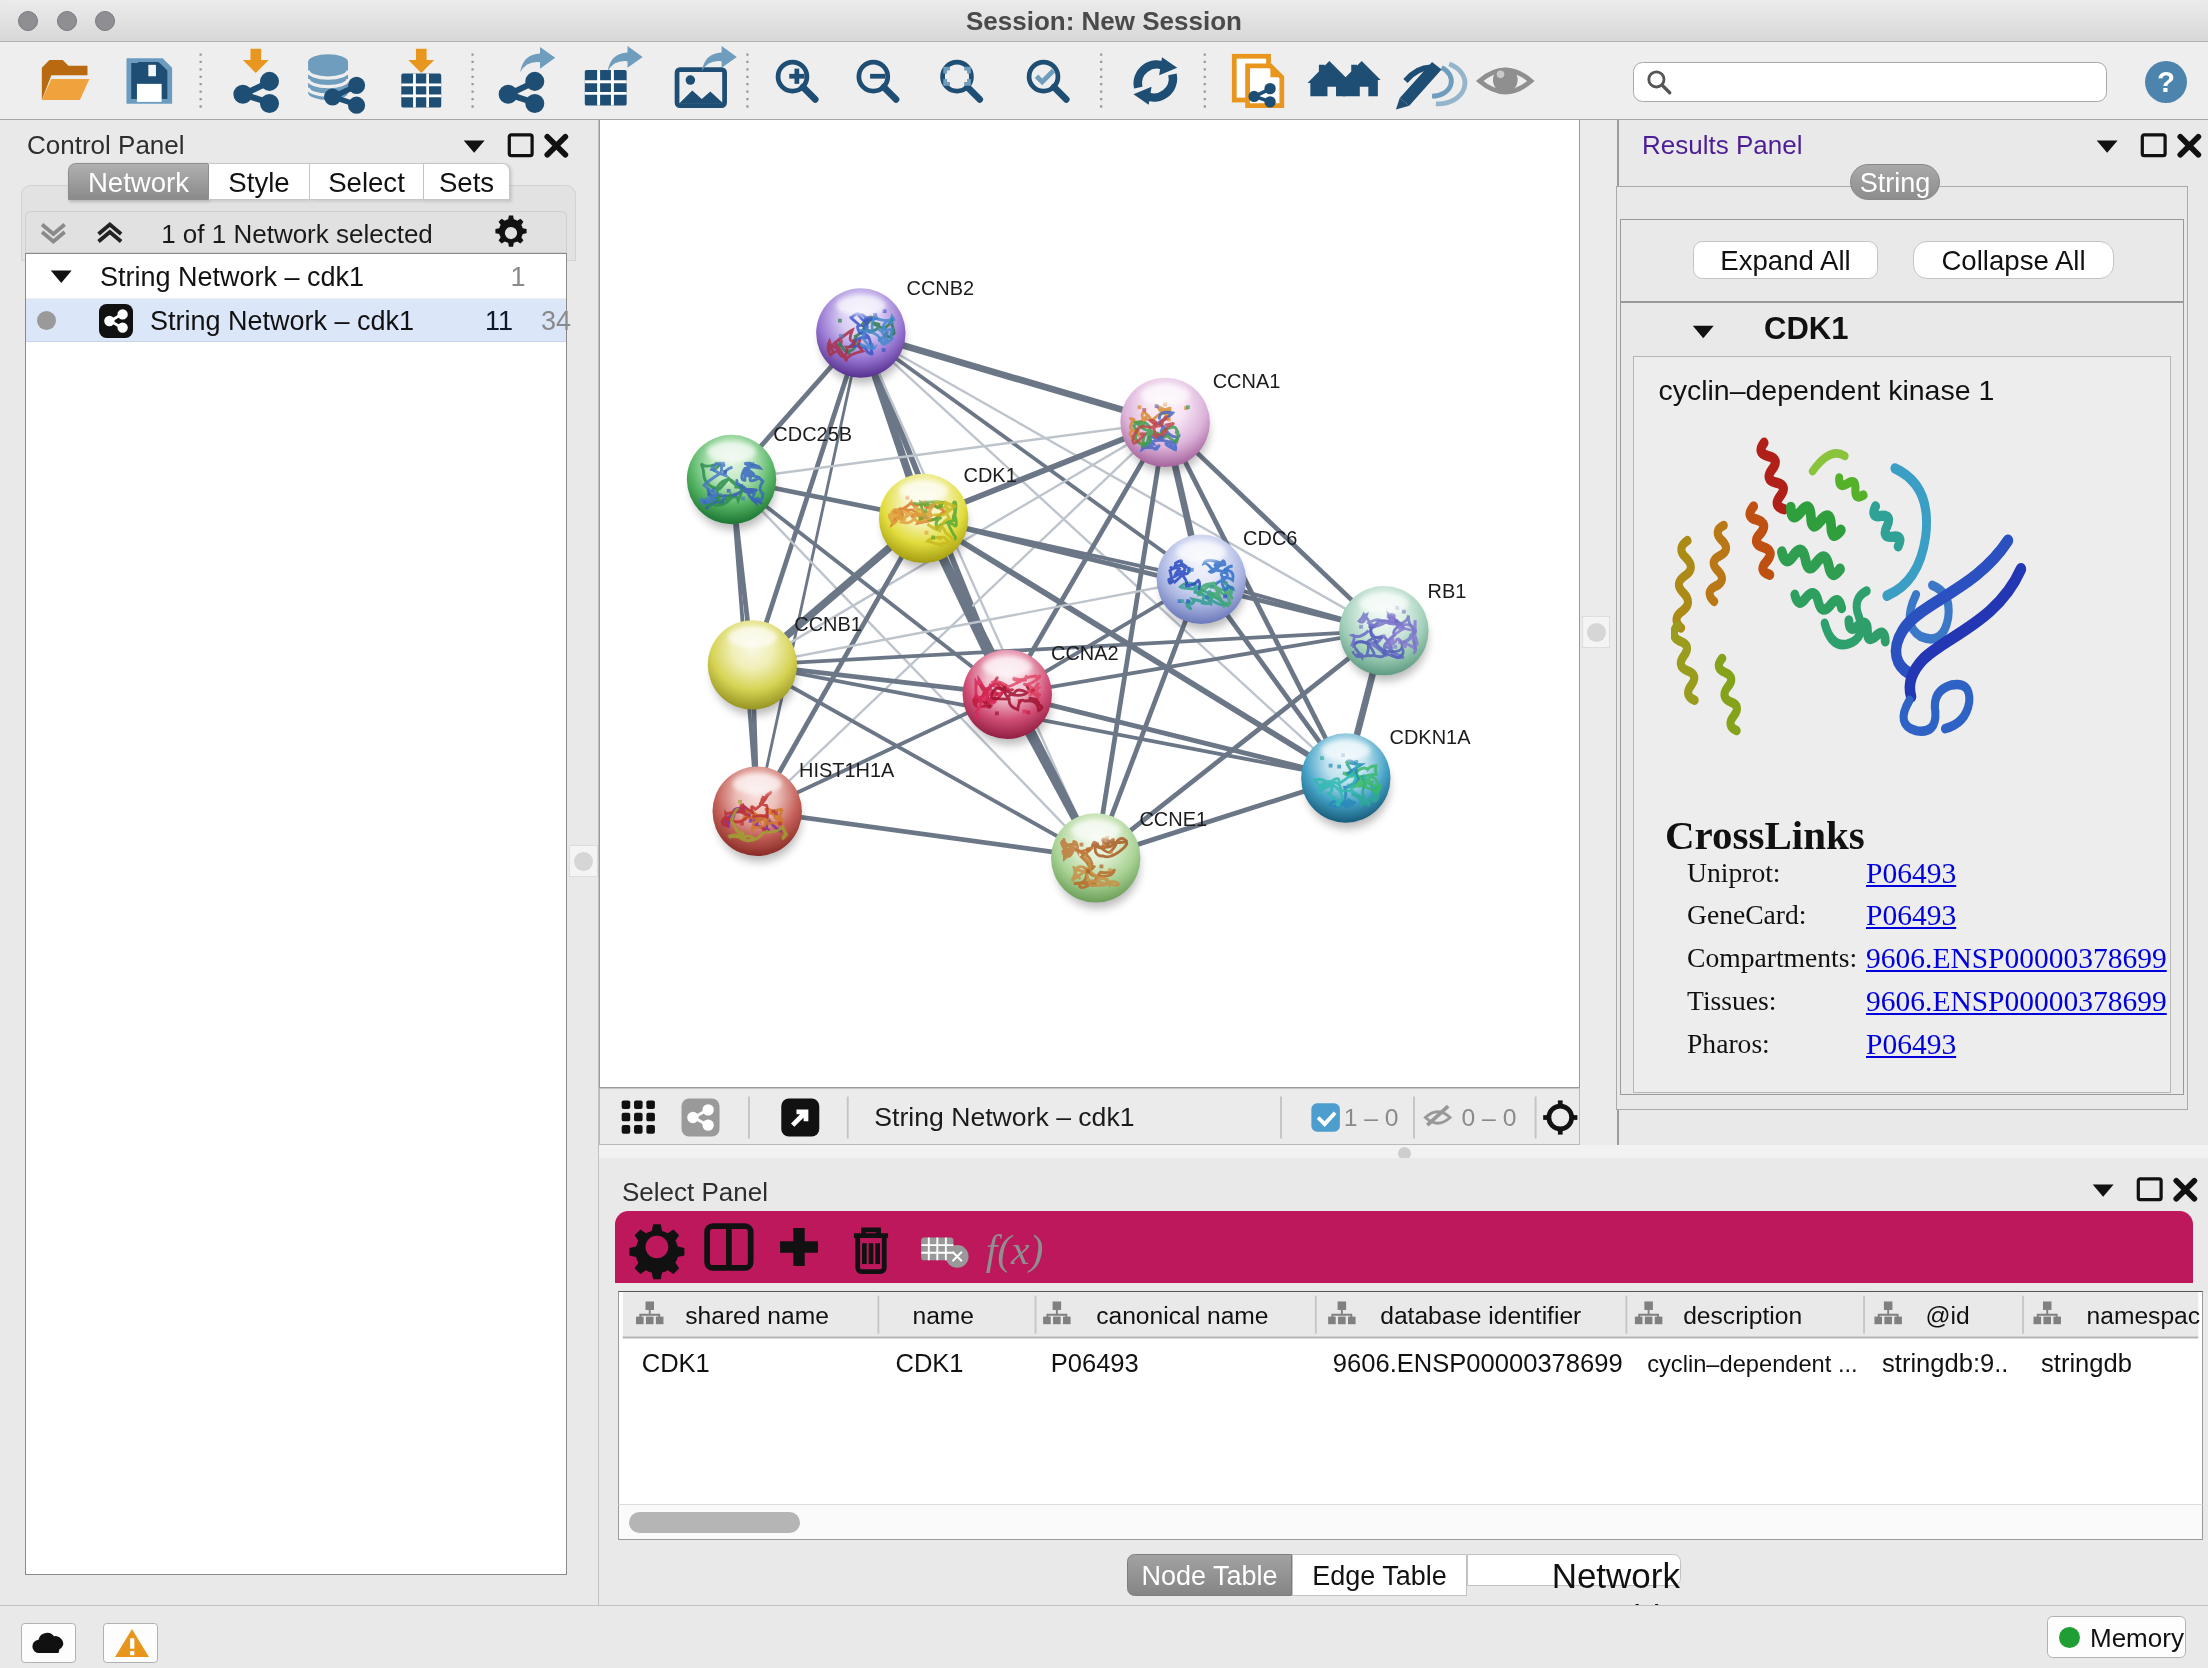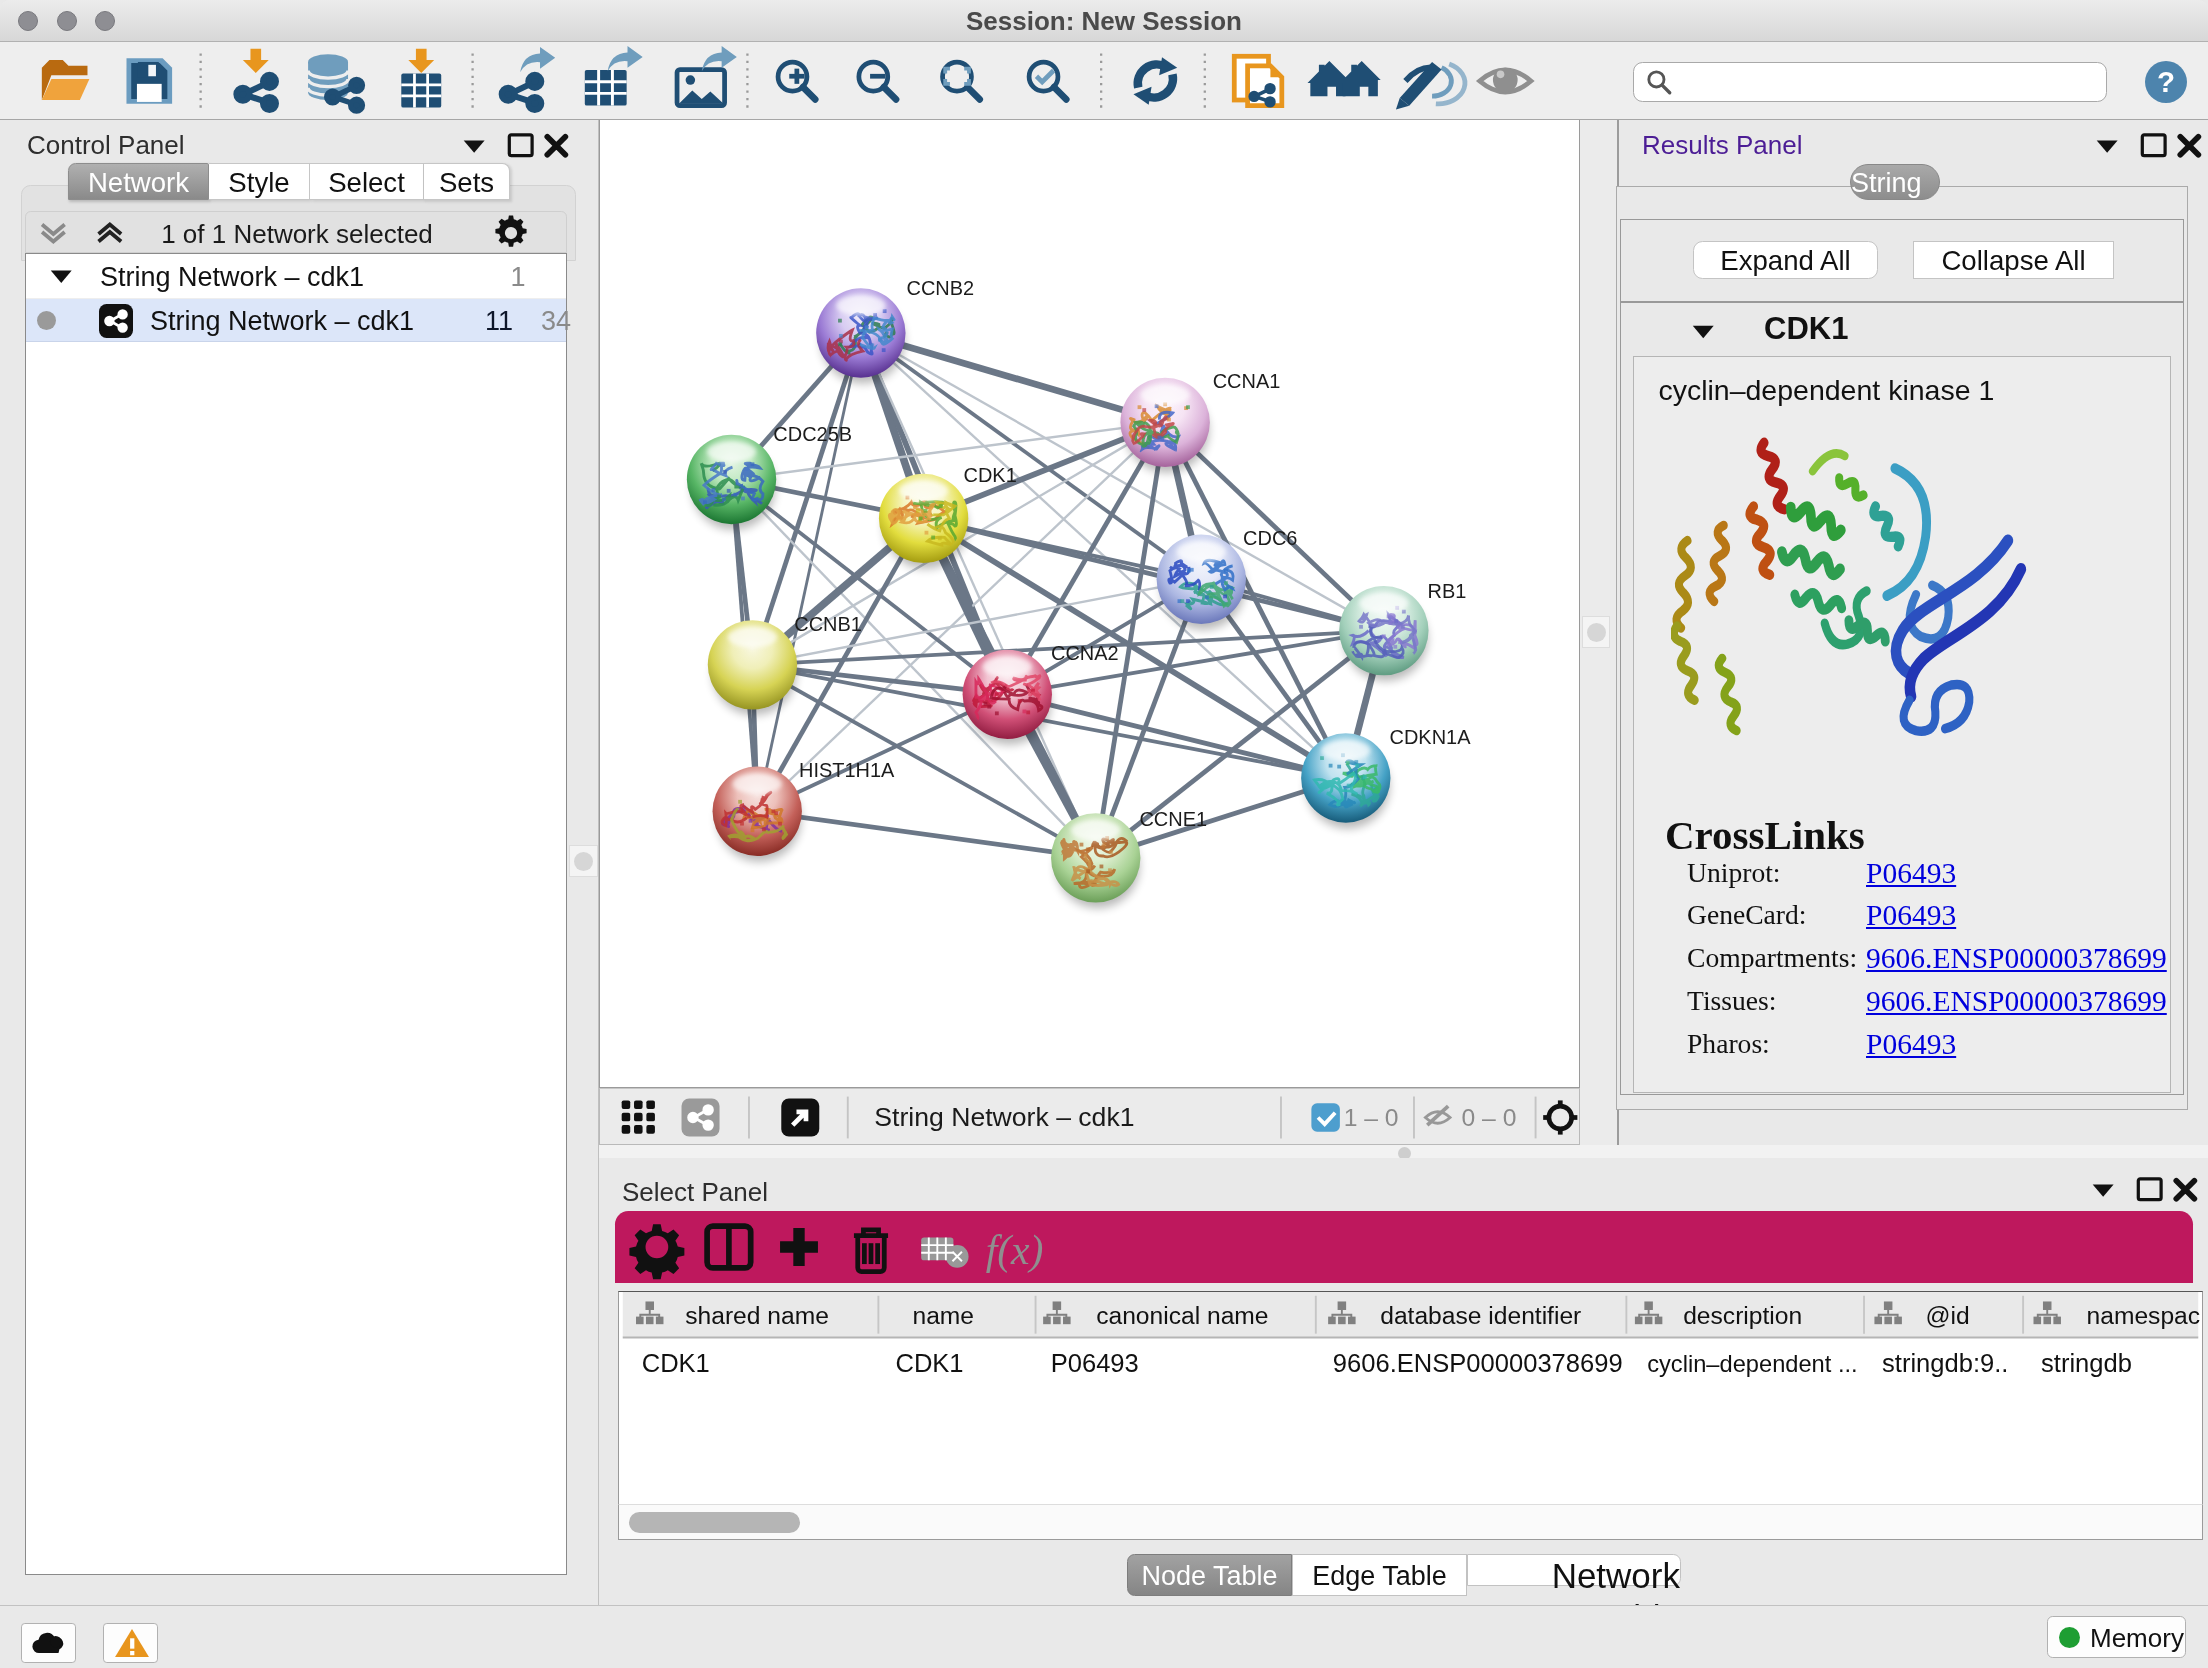--- a/index.html
+++ b/index.html
@@ -662,24 +662,24 @@
 </div>
 
 <div class="abs" style="left:1619px;top:120px;width:590px;height:1025px;background:#e9e9e9">
   <div class="abs" style="left:23px;top:9.5px;font-size:26px;color:#4c1d95">Results Panel</div>
   <svg width="114" height="28.5" viewBox="0 0 120 30" class="abs" style="left:472px;top:11.4px">
     <path d="M6 10 l11 13 l11 -13 z" fill="#111"></path>
     <rect x="54" y="4" width="24" height="22" fill="none" stroke="#111" stroke-width="3.4" rx="2"></rect>
     <path d="M94 6 l19 19 m0 -19 l-19 19" stroke="#111" stroke-width="6" stroke-linecap="round"></path>
   </svg>
   <div class="abs" style="left:-2.9px;top:66px;width:572px;height:924px;border:1px solid #aaa;background:#e9e9e9"></div>
-  <div class="abs" style="left:231px;top:44px;width:90px;height:36px;background:linear-gradient(#a9a9a9,#8d8d8d);border:1px solid #888;border-radius:18px;color:#fff;line-height:36px;font-size:27px;z-index:5">String</div>
+  <div class="abs" style="left:231px;top:44px;width:90px;height:36px;background:linear-gradient(#a9a9a9,#8d8d8d);border:1px solid #888;border-radius:18px;color:#fff;text-align:center;line-height:36px;font-size:27px;z-index:5">String</div>
   <div class="abs" style="left:1px;top:99px;width:564px;height:83px;border:1px solid #999;background:#e9e9e9">
     <div class="abs" style="left:72px;top:21px;width:185px;height:38px;background:#fff;border:1px solid #c4c4c4;border-radius:9.5px;text-align:center;line-height:38px;font-size:27.6px;color:#111">Expand All</div>
-    <div class="abs" style="left:292px;top:21px;width:201px;height:38px;background:#fff;border:1px solid #c4c4c4;border-radius:0;text-align:center;line-height:38px;font-size:27.6px;color:#111">Collapse All</div>
+    <div class="abs" style="left:292px;top:21px;width:201px;height:38px;background:#fff;border:1px solid #c4c4c4;border-radius:14px;text-align:center;line-height:38px;font-size:27.6px;color:#111">Collapse All</div>
   </div>
   <div class="abs" style="left:1px;top:182px;width:564px;height:793px;border:1px solid #999;background:#e9e9e9">
     <svg width="28.5" height="27" viewBox="0 0 30 28" class="abs" style="left:68px;top:15px">
         <path d="M4 8 l11 13 l11 -13 z" fill="#111"></path>
       </svg>
     <div class="abs" style="left:143px;top:7.6px;font-size:31px;font-weight:bold;color:#111">CDK1</div>
     <div class="abs" style="left:12.4px;top:53px;width:538px;height:737px;border:1px solid #b5b5b5;background:#ededed">
       <div class="abs" style="left:24px;top:17px;font-size:28.5px;color:#111">cyclin–dependent kinase 1</div>
     </div>
   </div>

